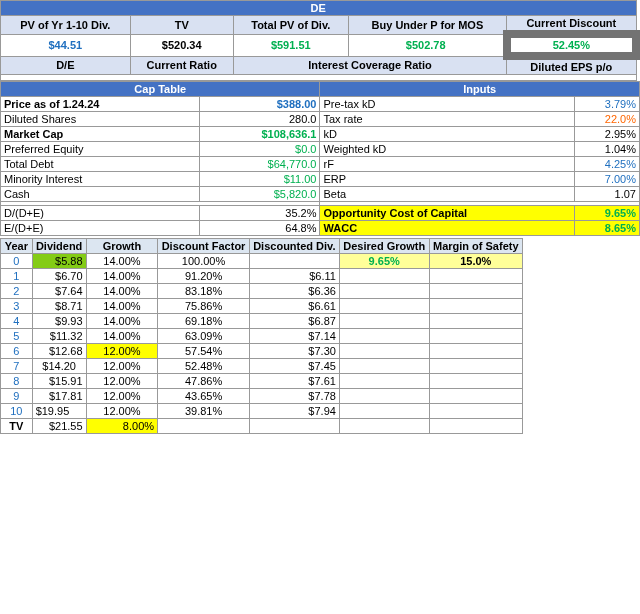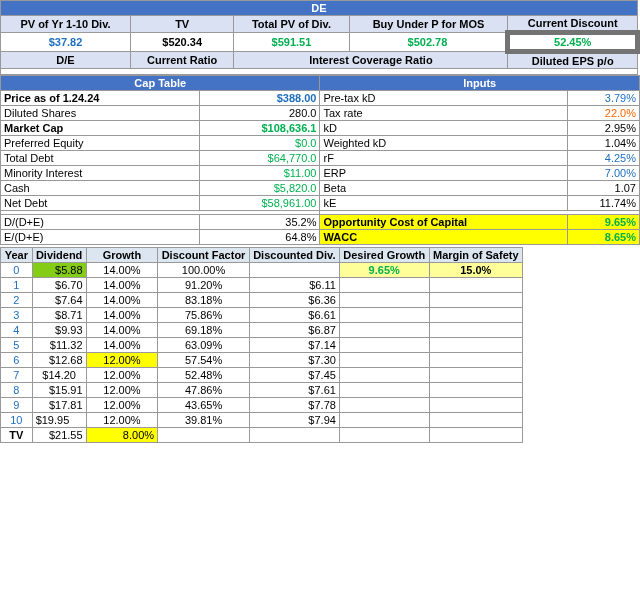--- a/index.html
+++ b/index.html
@@ -26,21 +26,21 @@
     }
     .blue-text { color: #1f6fbf; }
     .green-text { color: #00b050; }
     .bold { font-weight: bold; }
     .right { text-align: right; }
     .center { text-align: center; }
     .left { text-align: left; }
     .yellow-bg { background: #ffff00; }
     .header-row td { background: #d9e1f2; font-weight: bold; }
     .current-discount-box {
-      border: 5px solid #737373;
+      border: 8px solid #737373;
       font-weight: bold;
       color: #00b050;
       text-align: center;
     }
   </style>
 </head>
 <body>
 
 <table>
   <tbody>
@@ -49,21 +49,21 @@
   </tr>
 
   <tr class="header-row">
     <td colspan="2" class="center">PV of Yr 1-10 Div.</td>
     <td colspan="2" class="center">TV</td>
     <td colspan="2" class="center">Total PV of Div.</td>
     <td colspan="2" class="center">Buy Under P for MOS</td>
     <td colspan="4" class="center">Current Discount</td>
   </tr>
   <tr>
-    <td colspan="2" class="center bold blue-text">$37.82</td>
+    <td colspan="2" class="center bold blue-text">$44.51</td>
     <td colspan="2" class="center bold">$520.34</td>
     <td colspan="2" class="center bold green-text">$591.51</td>
     <td colspan="2" class="center bold green-text">$502.78</td>
     <td colspan="4" class="current-discount-box">52.45%</td>
   </tr>
   <tr class="header-row">
     <td colspan="2" class="center">D/E</td>
     <td colspan="2" class="center">Current Ratio</td>
     <td colspan="4" class="center">Interest Coverage Ratio</td>
     <td colspan="4" class="center">Diluted EPS p/o</td>
@@ -124,26 +124,20 @@
     <td colspan="2" class="right blue-text">7.00%</td>
   </tr>
 
   <tr>
     <td colspan="2" class="left">Cash</td>
     <td colspan="2" class="right green-text">$5,820.0</td>
     <td colspan="2" class="left">Beta</td>
     <td colspan="2" class="right">1.07</td>
   </tr>
 
-  <tr>
-    <td colspan="2" class="left">Net Debt</td>
-    <td colspan="2" class="right green-text">$58,961.00</td>
-    <td colspan="2" class="left">kE</td>
-    <td colspan="2" class="right">11.74%</td>
-  </tr>
 
 
   <tr>
         <td colspan="4" style="height:4px;"></td>
         <td colspan="4" style="height:4px;"></td>
       </tr>
 
   <tr>
     <td colspan="2" class="left">D/(D+E)</td>
     <td colspan="2" class="right">35.2%</td>

